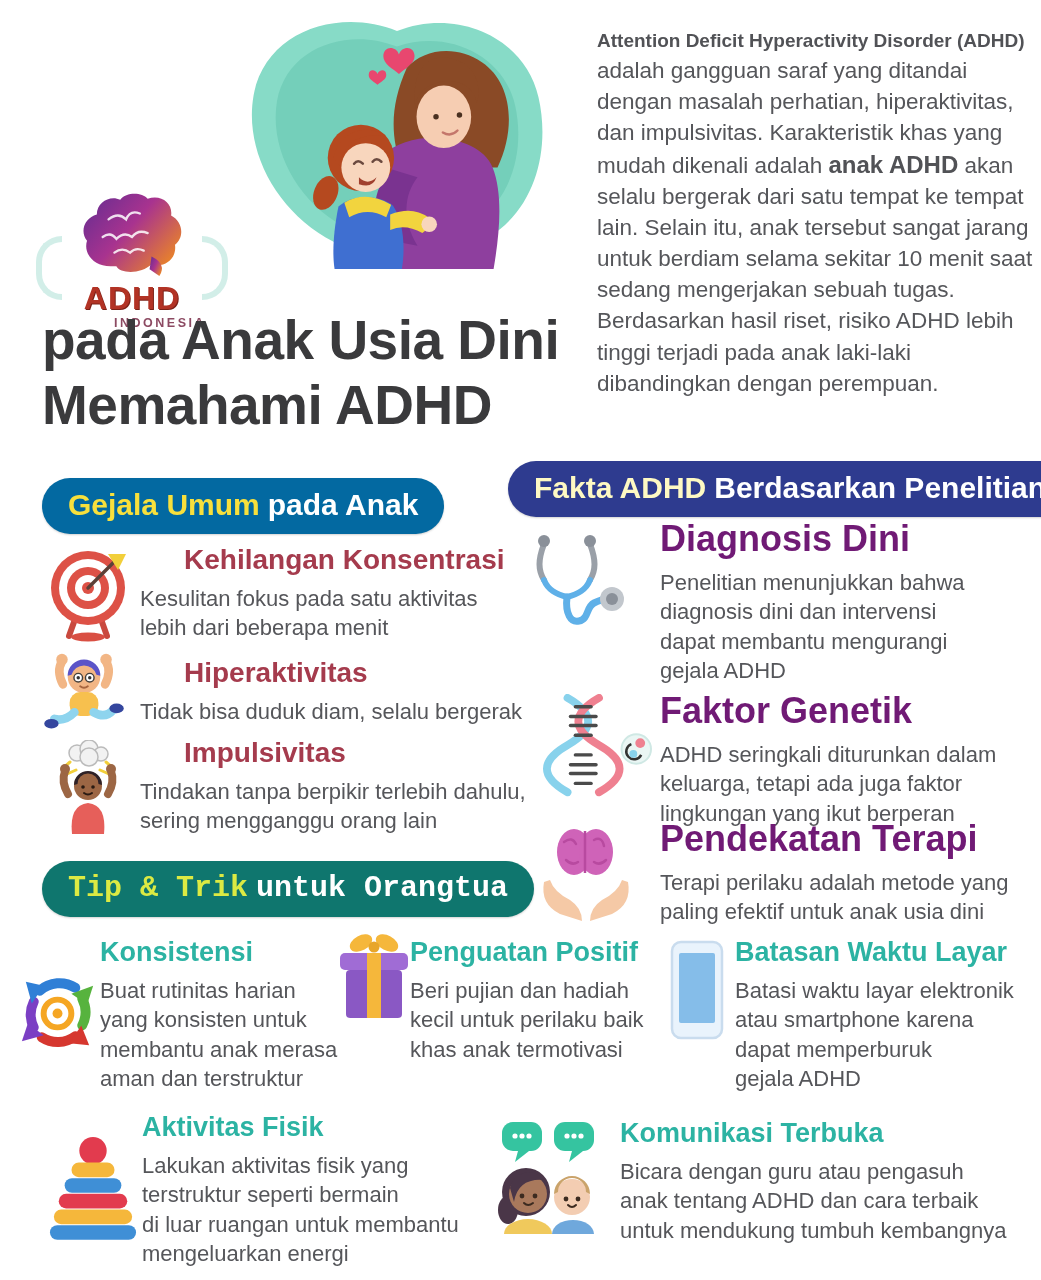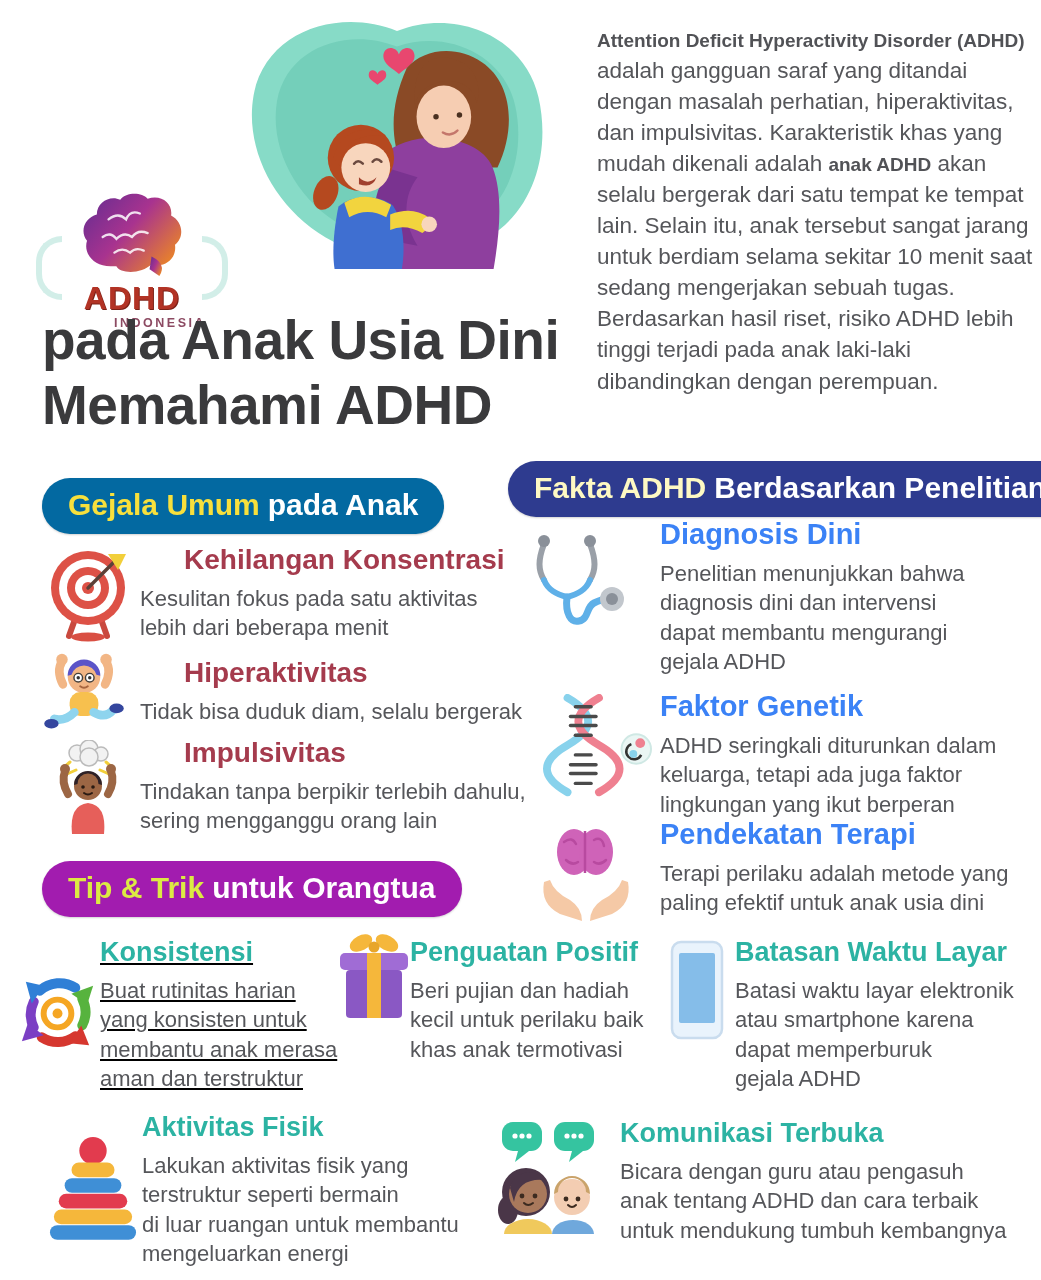--- a/index.html
+++ b/index.html
@@ -16,44 +16,44 @@
   .logo-arc.left{ left:-16px; border-right:none; border-radius:32px 0 0 32px; }
   .logo-arc.right{ right:-16px; border-left:none; border-radius:0 32px 32px 0; }
 
   
   .hero{ position:absolute; left:236px; top:8px; width:322px; height:286px; }
 
   
   .intro{ position:absolute; left:597px; top:24px; width:441px; color:#55565a;
           font-size:22.5px; line-height:1.38; }
   .intro .lead{ font-size:19px; line-height:1.2; font-weight:bold; color:#515256; }
-  .intro .mid{ font-size:19px; font-weight:bold; color:#515256; }
+  .intro .mid{ font-size:24px; font-weight:bold; color:#515256; }
 
   
   .title{ position:absolute; left:42px; top:308px; font-size:55px; font-weight:bold;
           color:#3a3a3c; line-height:1.18; letter-spacing:-0.5px; }
 
   
   .badge{ position:absolute; display:inline-flex; align-items:center; white-space:pre;
           border-radius:32px; padding:10px 26px 12px 26px; font-size:30px; font-weight:bold; color:#ffffff;
           box-shadow:0 1px 2px rgba(0,0,0,.18); }
   .badge .hl{ margin-right:8px; }
   .badge-red{ left:42px; top:478px; background:#0369a1; }
   .badge-red .hl{ color:#f8e03c; }
   .badge-blue{ left:508px; top:461px; background:#2e3b8f; }
   .badge-blue .hl{ color:#fef9c3; }
-  .badge-teal{ left:42px; top:861px; background:#a21caf; }
+  .badge-teal{ left:42px; top:861px; background:#0f766e;font-family:Liberation Mono, monospace; }
   .badge-teal .hl{ color:#dcea43; }
 
   
   .item{ position:absolute; }
   .item-title{ font-weight:bold; }
   .item-desc{ white-space:pre-line; color:#55565a; font-size:22px; line-height:1.34; margin-top:8px; }
   .h-red{ color:#a53b4d; font-size:28px;margin-left:44px; }
-  .h-blue{ color:#3b82f6; font-size:29px; }
+  .h-blue{ color:#701a75; font-size:36px; }
   .h-teal{ color:#2cb3a3; font-size:27px; }
   .icon{ position:absolute; }
 </style>
 </head>
 <body>
 
 <div class="canvas">
 
   <div class="logo">
     <div class="logo-arc left"></div>
@@ -289,21 +289,21 @@
         <path d="M73 60 A30 30 0 0 0 73 33" stroke="#57b33e" stroke-width="10"></path>
       </g>
       <polygon points="16,16 34,20 22,38" fill="#2f7fd6"></polygon>
       <polygon points="12,76 18,58 34,70" fill="#7b3fc4"></polygon>
       <polygon points="80,80 60,78 72,60" fill="#d6372f"></polygon>
       <polygon points="84,20 78,39 62,28" fill="#57b33e"></polygon>
       <circle cx="48" cy="48" r="14" fill="#ffffff" stroke="#f5a623" stroke-width="6"></circle>
       <circle cx="48" cy="48" r="5" fill="#f5a623"></circle>
     </svg>
   </span>
-  <div class="item" style="left:100px; top:937px;text-decoration:underline;">
+  <div class="item" style="left:100px; top:937px;">
     <div class="item-title h-teal">Konsistensi</div>
     <div class="item-desc">Buat rutinitas harian
 yang konsisten untuk
 membantu anak merasa
 aman dan terstruktur</div>
   </div>
 
   <span class="icon" style="left:334px; top:930px;">
     <svg width="80" height="92" viewBox="0 0 80 92">
       <ellipse cx="27" cy="13" rx="12" ry="7.5" fill="#f5b73b" transform="rotate(-28 27 13)"></ellipse>

